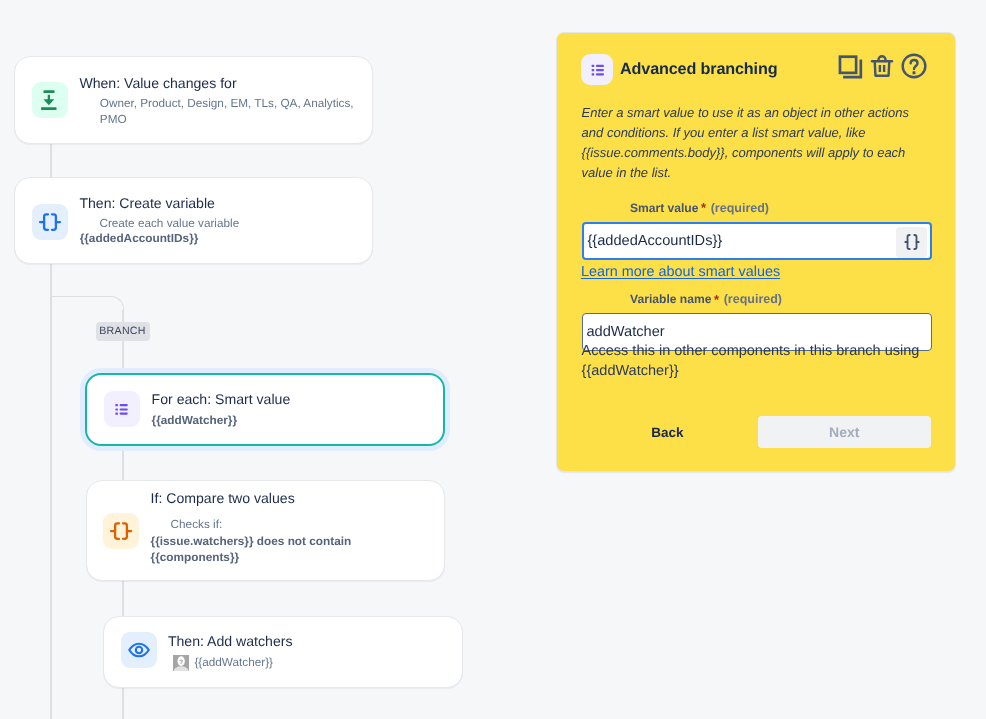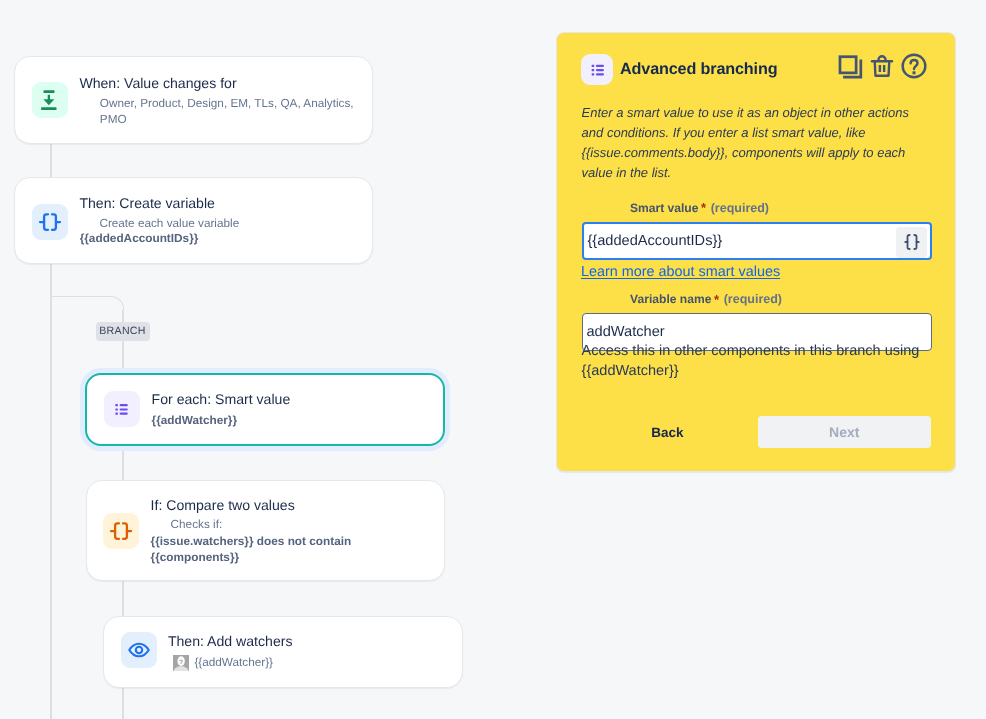--- a/index.html
+++ b/index.html
@@ -112,21 +112,21 @@
 
   <div class="card" style="left:85.8px;top:479.5px;width:359.5px;height:101.5px;">
     <div class="card-ico" style="left:16.5px;top:32.5px;background:#fff4d9;">
       <svg width="36" height="36" viewBox="0 0 36 36" fill="none" stroke="#df5e00" stroke-width="2.3" stroke-linecap="round" stroke-linejoin="round">
         <path d="M16.0 10.3 H14.4 C13.1 10.3 12.1 11.3 12.1 12.6 V23.5 C12.1 24.8 13.1 25.8 14.4 25.8 H16.0"></path>
         <path d="M20.0 10.3 H21.6 C22.9 10.3 23.9 11.3 23.9 12.6 V23.5 C23.9 24.8 22.9 25.8 21.6 25.8 H20.0"></path>
         <path d="M8.0 18.1 H12.1"></path>
         <path d="M23.9 18.1 H28.0"></path>
       </svg>
     </div>
-    <div class="card-title" style="left:63.8px;top:16px;">If: Compare two values</div>
+    <div class="card-title" style="left:63.8px;top:9px;">If: Compare two values</div>
     <div class="card-sub" style="left:63.8px;top:36px;">Checks if:</div>
     <div class="card-sv" style="left:63.8px;top:52px;width:205px;">{{issue.watchers}} does not contain {{components}}</div>
   </div>
 
   <div class="card" style="left:103px;top:615.7px;width:359.5px;height:72.3px;">
     <div class="card-ico" style="left:16.5px;top:15.5px;background:#e3effd;">
       <svg width="24" height="24" viewBox="0 0 24 24" fill="none" stroke="#1e72f0" stroke-width="2.1">
         <path d="M2.3 12 C4.8 7.8 8.2 5.7 12 5.7 C15.8 5.7 19.2 7.8 21.7 12 C19.2 16.2 15.8 18.3 12 18.3 C8.2 18.3 4.8 16.2 2.3 12 Z"></path>
         <circle cx="12" cy="12" r="3.2"></circle>
       </svg>

